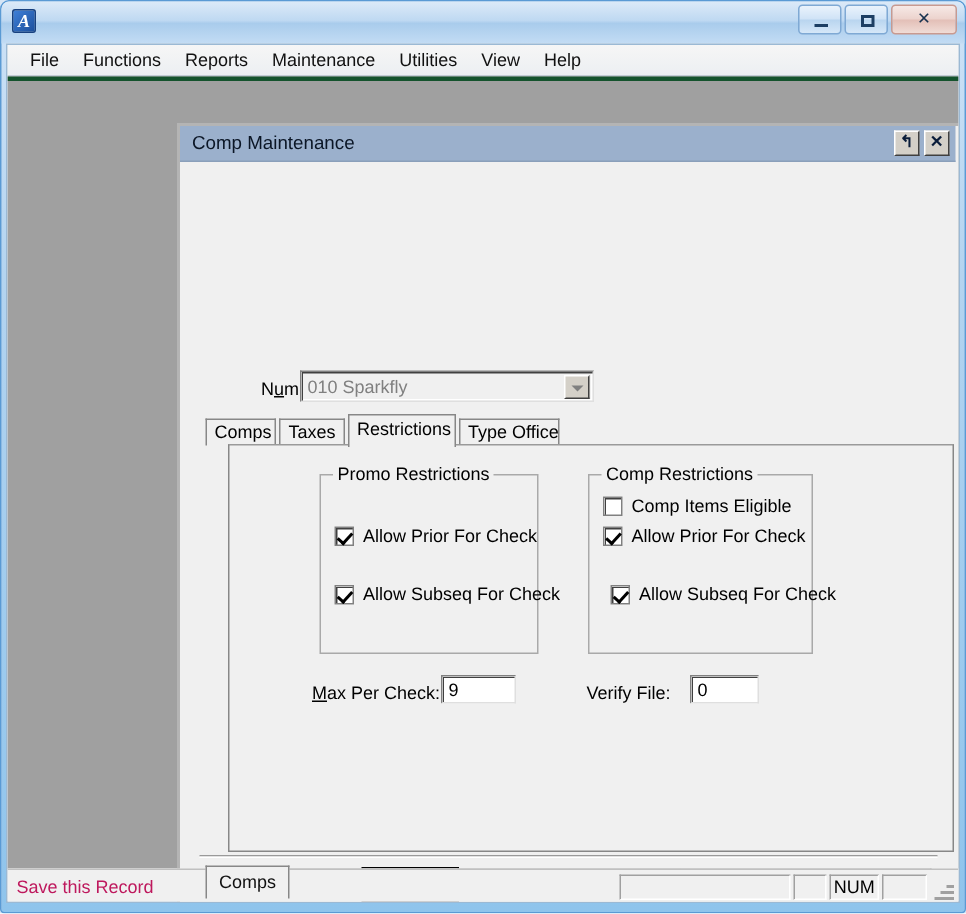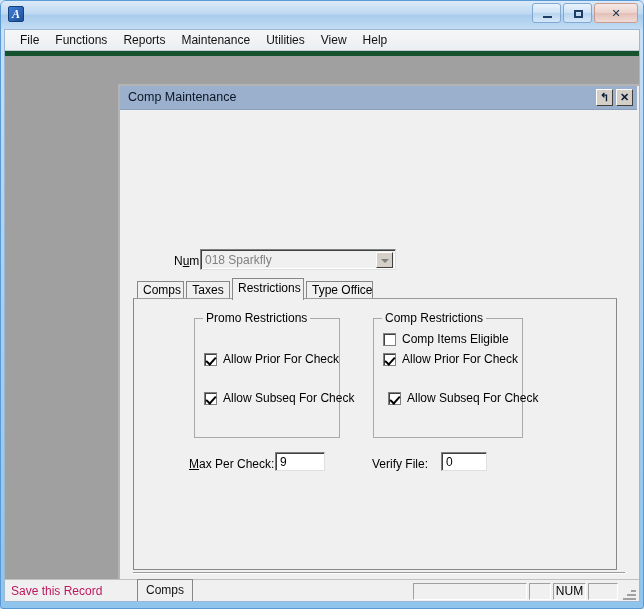--- a/index.html
+++ b/index.html
@@ -145,21 +145,21 @@
     padding: 2px 8px;
     white-space: nowrap;
   }
 
   
   .mdi {
     position: absolute;
     left: 0; top: 21px;
     width: 634px; height: 528px;
     background: #a0a0a0;
-    border-top: 5px solid #14532d;
+    border-top: 3px solid #14532d;
     box-sizing: border-box;
   }
 
   
   .child {
     position: absolute;
     left: 113px; top: 28px;
     width: 521px; height: 530px;
     background: #f0f0f0;
     border: 2px solid #b4b4b4;
@@ -282,21 +282,21 @@
   .tab.active {
     top: 0;
     height: 22px;
     line-height: 19px;
     z-index: 5;
     background: #f0f0f0;
     border-color: #878787;
   }
   .tabpanel {
     position: absolute;
-    left: 13px; top: 188px;
+    left: 32px; top: 188px;
     width: 484px; height: 272px;
     box-sizing: border-box;
     background: #f0f0f0;
     border: 1px solid #878787;
     border-top-color: #9a9a9a;
   }
 
   
   .group {
     position: absolute;
@@ -525,21 +525,21 @@
           <div class="child-btns">
             <div class="child-btn">↰</div>
             <div class="child-btn">✕</div>
           </div>
         </div>
 
         <div class="child-body">
 
           <div class="label" style="left:54px; top:144px;"><span>N</span><u>u</u><span>mber:</span></div>
           <div class="combo" style="left:80px; top:139px; width:196px; height:21px;">
-            <div class="val">018 Sparkfly</div>
+            <div class="val">010 Sparkfly</div>
             <div class="arrow-btn"></div>
           </div>
 
           <div class="tabstrip">
             <div class="tab" style="left:0px; width:47px;">Comps</div>
             <div class="tab" style="left:49px; width:44px;">Taxes</div>
             <div class="tab active" style="left:95px; width:72px;">Restrictions</div>
             <div class="tab" style="left:169px; width:67px;">Type Office</div>
           </div>
 

